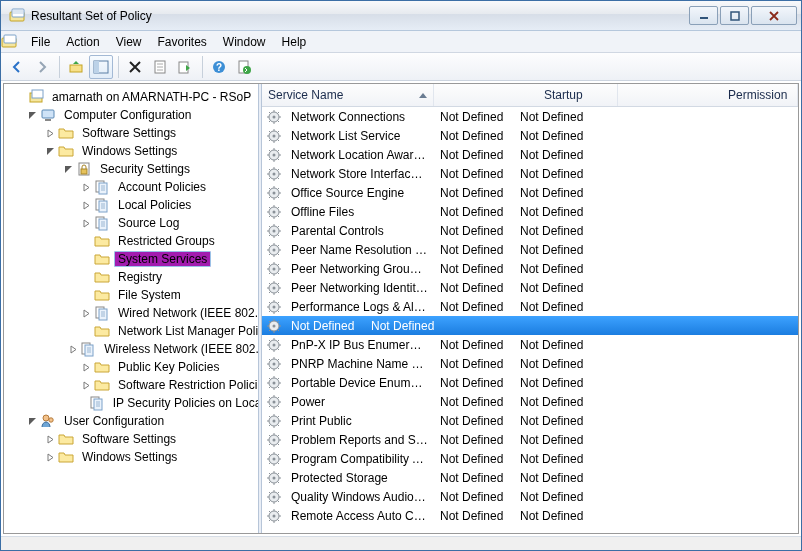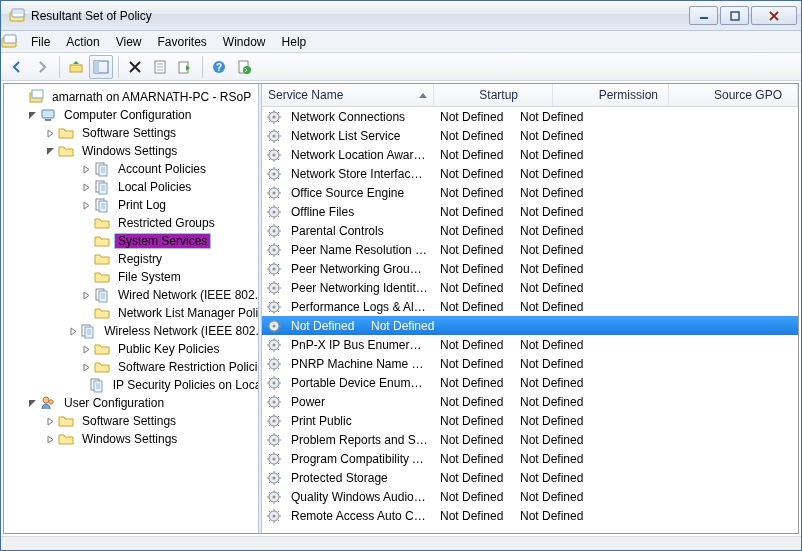--- a/index.html
+++ b/index.html
@@ -213,20 +213,36 @@
               </svg>
             </span>
             <span class="ticon">
               <svg width="16" height="16" viewBox="0 0 16 16">
                 <path d="M1 4h5l1 2h8v7H1z" fill="#fceaa1" stroke="#caa636"></path>
               </svg>
             </span>
             <span class="tree-label">Windows Settings</span>
           </div>
           <div class="tree-row">
+            <span class="indent" style="width:54px"></span>
+            <span class="tw">
+              <svg width="9" height="9" viewBox="0 0 9 9">
+                <path d="M1 1l7 0-7 7z" fill="#5b5b5b"></path>
+              </svg>
+            </span>
+            <span class="ticon">
+              <svg width="16" height="16" viewBox="0 0 16 16">
+                <rect x="3" y="2" width="10" height="12" fill="#fff" stroke="#888"></rect>
+                <rect x="5" y="8" width="6" height="5" fill="#e6c25a" stroke="#a78528"></rect>
+                <path d="M6 8V6a2 2 0 014 0v2" fill="none" stroke="#a78528"></path>
+              </svg>
+            </span>
+            <span class="tree-label">Security Settings</span>
+          </div>
+          <div class="tree-row">
             <span class="indent" style="width:72px"></span>
             <span class="tw">
               <svg width="9" height="9" viewBox="0 0 9 9">
                 <path d="M2 1l5 3.5L2 8z" fill="none" stroke="#7a7a7a"></path>
               </svg>
             </span>
             <span class="ticon">
               <svg width="16" height="16" viewBox="0 0 16 16">
                 <rect x="2" y="2" width="8" height="11" fill="#fff" stroke="#888"></rect>
                 <rect x="5" y="4" width="8" height="11" fill="#eaf2fb" stroke="#7da2c9"></rect>
@@ -258,21 +274,21 @@
                 <path d="M2 1l5 3.5L2 8z" fill="none" stroke="#7a7a7a"></path>
               </svg>
             </span>
             <span class="ticon">
               <svg width="16" height="16" viewBox="0 0 16 16">
                 <rect x="2" y="2" width="8" height="11" fill="#fff" stroke="#888"></rect>
                 <rect x="5" y="4" width="8" height="11" fill="#eaf2fb" stroke="#7da2c9"></rect>
                 <path d="M7 7h4M7 9h4M7 11h4" stroke="#9ab6d2"></path>
               </svg>
             </span>
-            <span class="tree-label">Print Log</span>
+            <span class="tree-label">Source Log</span>
           </div>
           <div class="tree-row">
             <span class="indent" style="width:72px"></span>
             <span class="tw"></span>
             <span class="ticon">
               <svg width="16" height="16" viewBox="0 0 16 16">
                 <path d="M1 4h5l1 2h8v7H1z" fill="#fceaa1" stroke="#caa636"></path>
               </svg>
             </span>
             <span class="tree-label">Restricted Groups</span>
@@ -439,23 +455,20 @@
     <div class="list-pane">
       <div class="list-head">
         <div class="col sort" style="width:172px">
             <span>Service Name</span>
           </div>
         <div class="col" style="width:80px">
             <span>Startup</span>
           </div>
         <div class="col" style="width:76px">
             <span>Permission</span>
-          </div>
-        <div class="col" style="width:90px">
-            <span>Source GPO</span>
           </div>
       </div>
       <div class="list-body">
           <div class="row">
             <span class="svc-icon"><svg width="16" height="16" viewBox="0 0 16 16">
                 <circle cx="8" cy="8" r="5" fill="#e9ecef" stroke="#8a9198"></circle>
                 <circle cx="8" cy="8" r="1.5" fill="#8a9198"></circle>
                 <g stroke="#8a9198">
                   <path d="M8 1v2M8 13v2M1 8h2M13 8h2M3 3l1.5 1.5M11.5 11.5L13 13M13 3l-1.5 1.5M4.5 11.5L3 13"></path>
                 </g>

